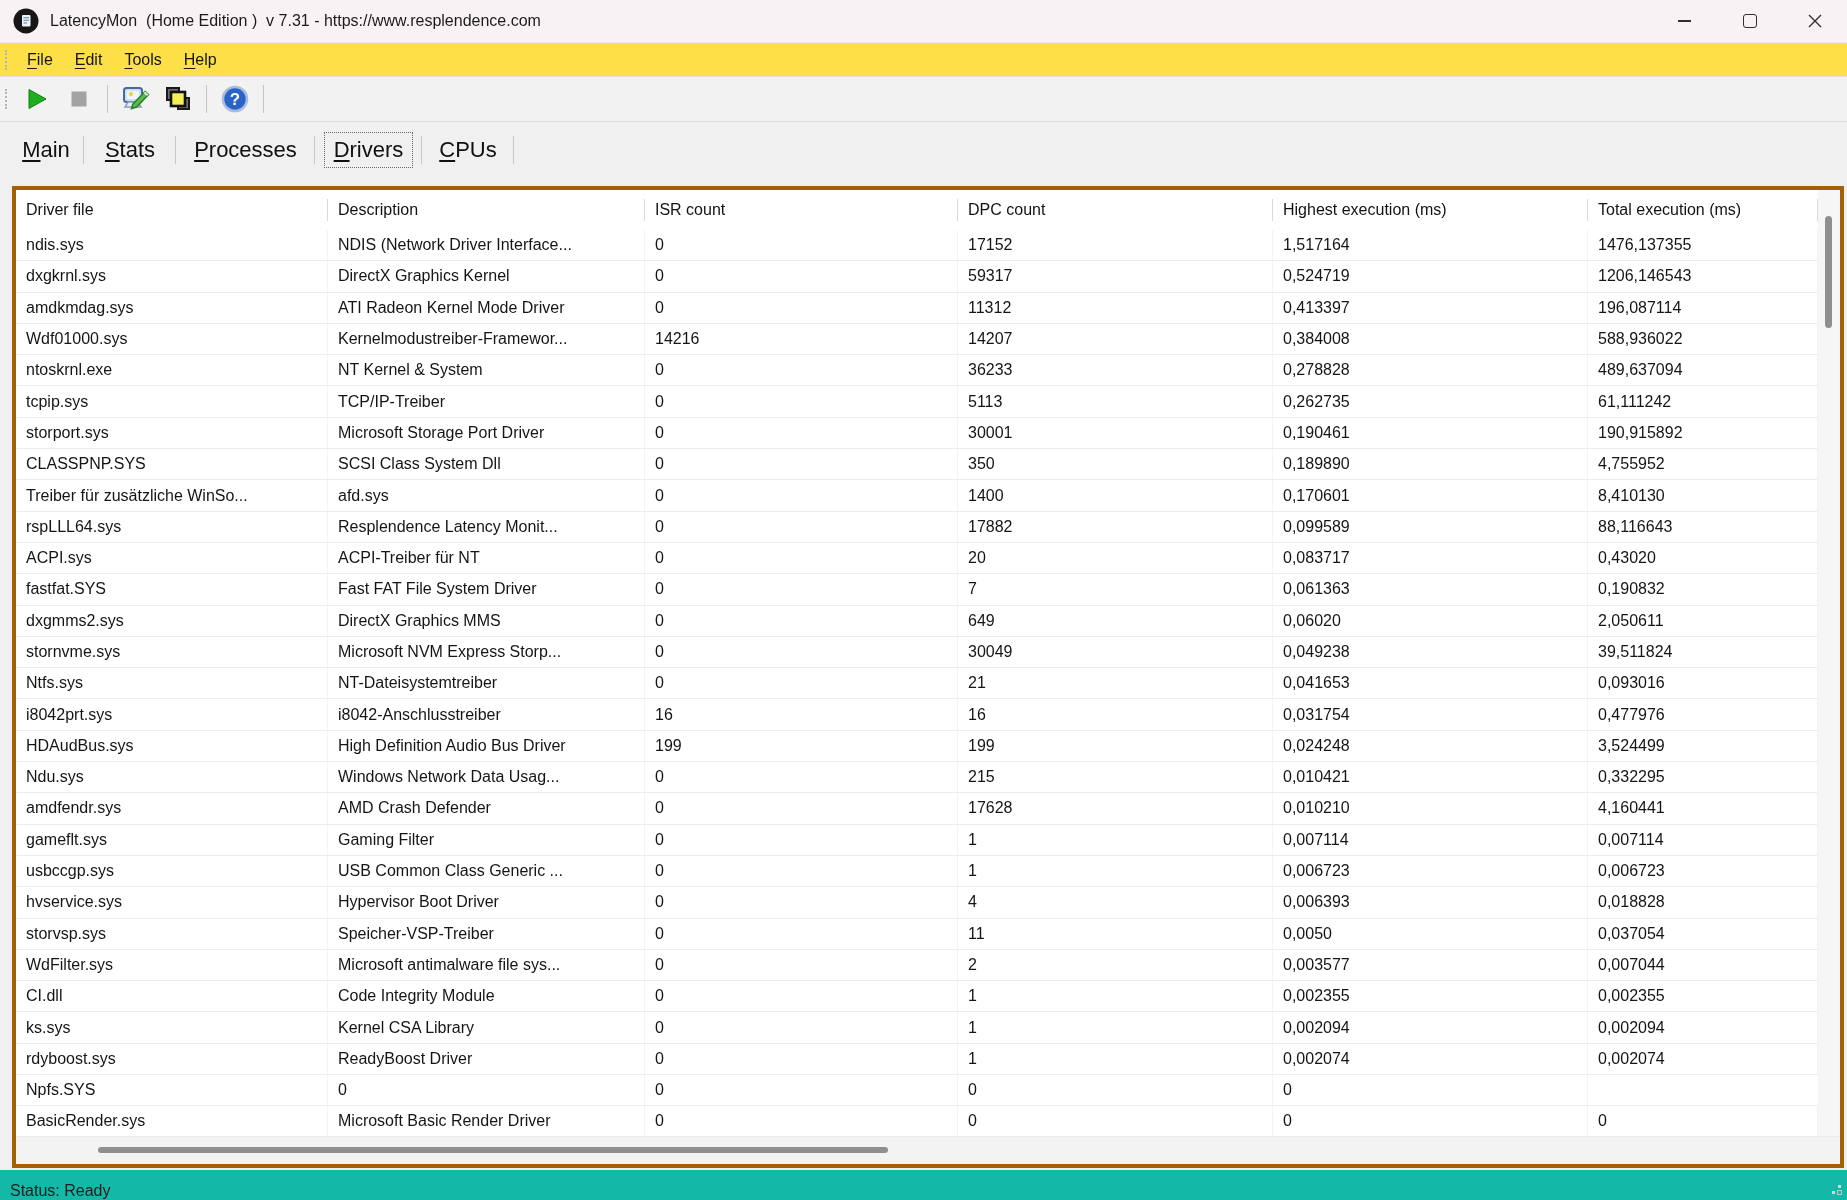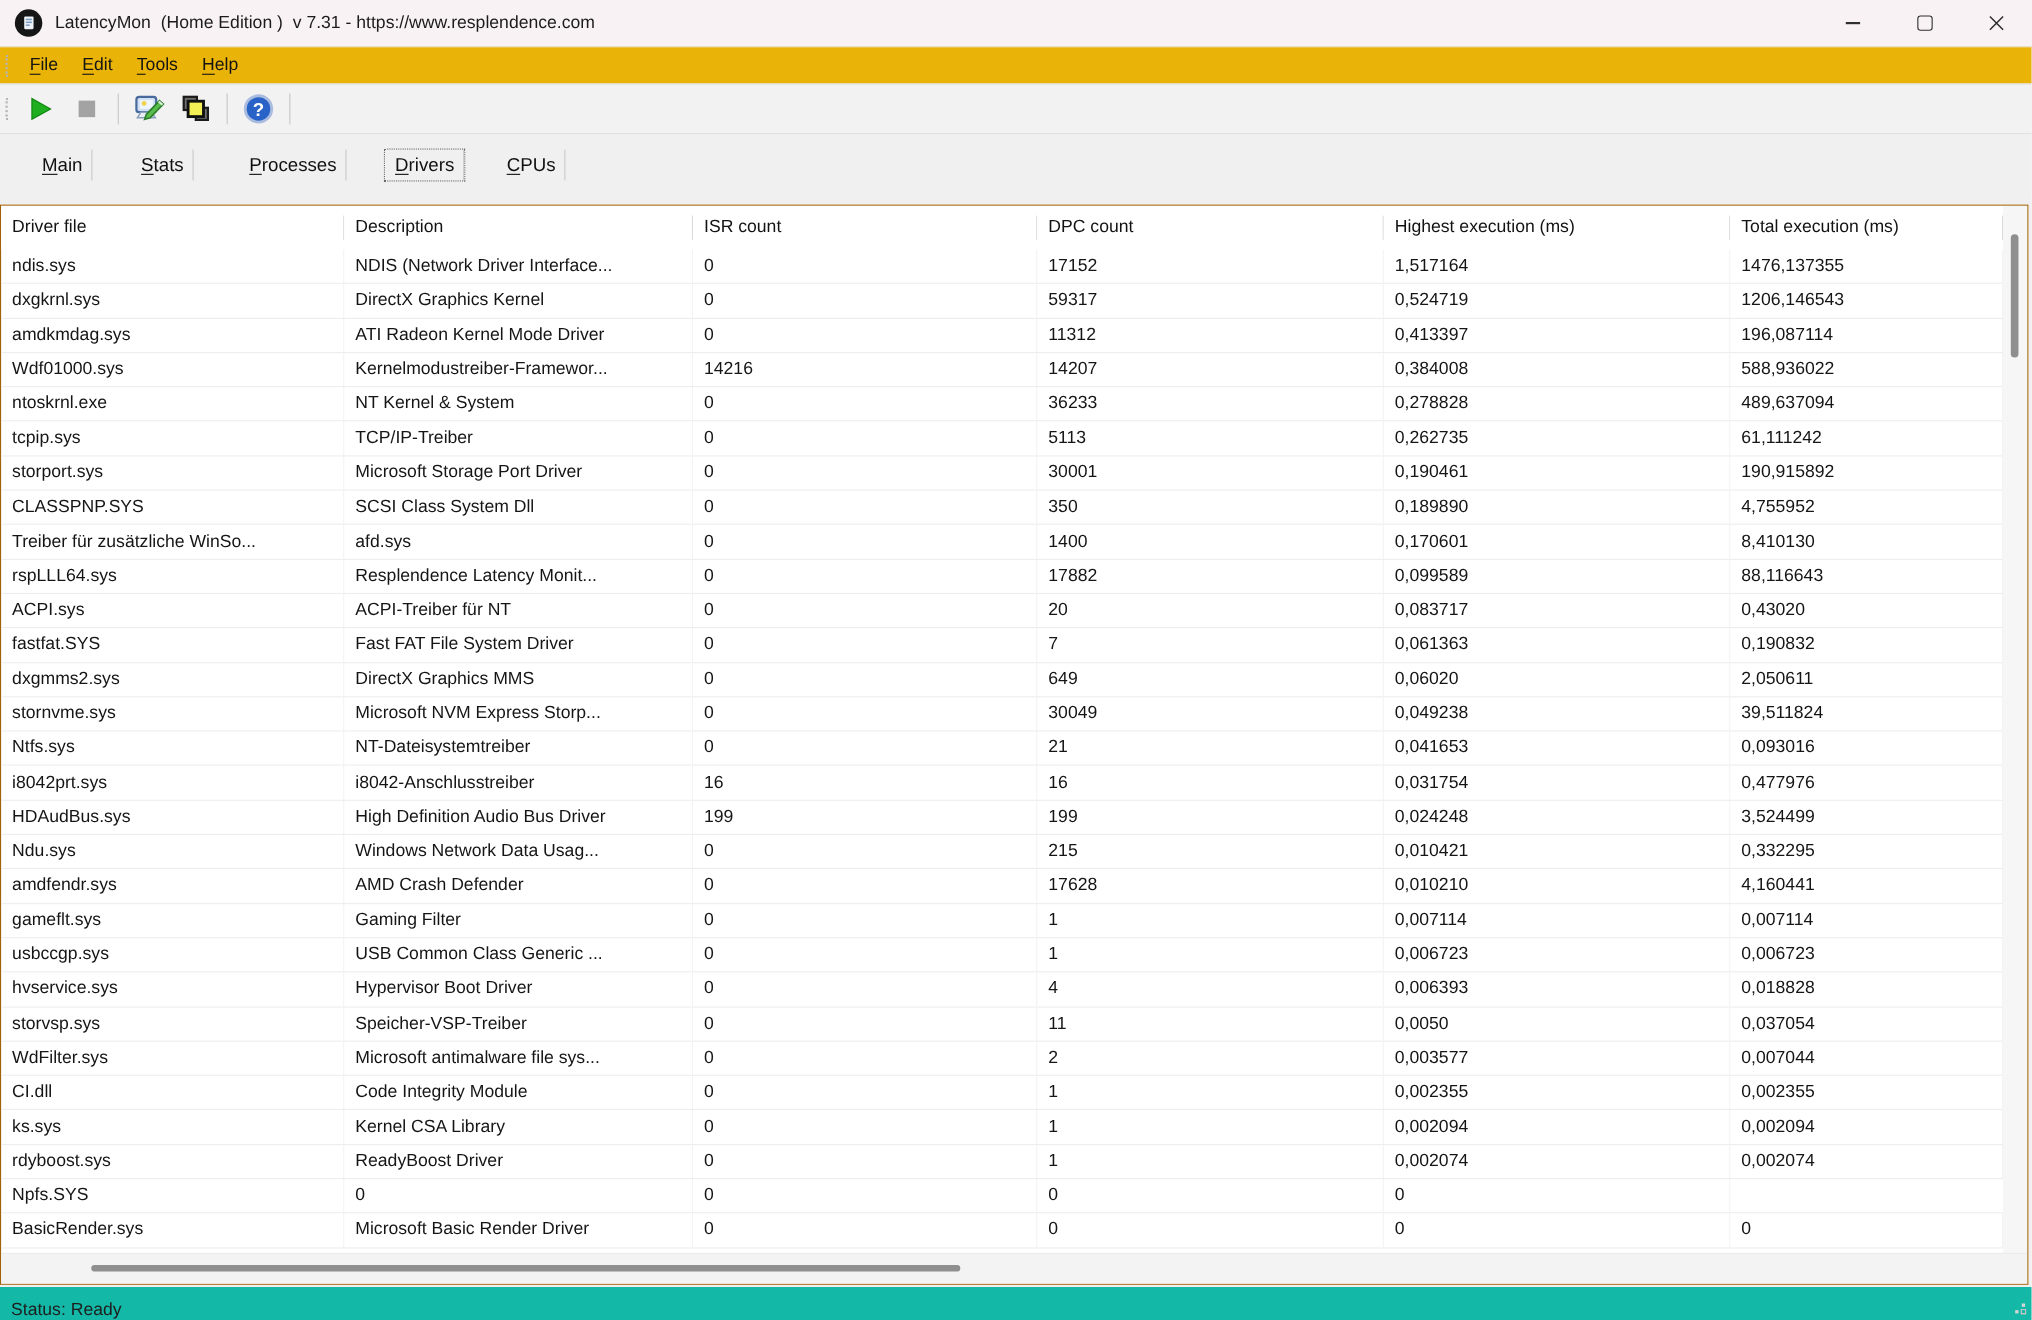--- a/index.html
+++ b/index.html
@@ -11,48 +11,48 @@
   
   .titlebar{position:absolute;top:0;left:0;right:0;height:42px;background:#f9f2f5;
     display:flex;align-items:center;padding-left:12px;box-sizing:border-box;justify-content:flex-end;}
   .app-icon{width:28px;height:28px;display:flex;}
   .title{margin-left:10px;font-size:16px;color:#1b1b1b;white-space:pre;}
   .win-controls{margin-left:auto;display:flex;height:100%;}
   .winbtn{width:65px;height:100%;display:flex;align-items:center;justify-content:center;cursor:default;}
   .glyph-min{width:13px;height:0;border-top:2px solid #2f2f2f;display:block;}
   .glyph-max{width:12px;height:12px;border:1.6px solid #2f2f2f;border-radius:3px;display:block;}
   
-  .menubar{position:absolute;top:42px;left:0;right:0;height:34px;background:#eab308;
+  .menubar{position:absolute;top:42px;left:0;right:0;height:34px;background:#fde047;
     border-top:1px solid #e9e9e9;display:flex;align-items:center;box-sizing:border-box;}
   .gripper{width:0;height:20px;border-left:2px dotted #b5b5b5;margin:0 9px 0 5px;}
   .menu-items{display:flex;align-items:center;}
   .menu-item{font-size:16px;color:#141414;margin:0 11px;cursor:default;}
   .menu-item u,.tab u{text-underline-offset:3px;}
   
   .toolbar{position:absolute;top:76px;left:0;right:0;height:46px;background:#f2f2f2;
     border-top:1px solid #e1e1e1;border-bottom:1px solid #dedede;
     display:flex;align-items:center;box-sizing:border-box;}
   .tool-btn{width:36px;height:36px;display:flex;align-items:center;justify-content:center;margin:0 3px;}
   .tool-sep{width:0;height:28px;border-left:1px solid #c6c6c6;margin:0 7px;}
   
   .tabbar{position:absolute;top:122px;left:0;right:0;height:56px;background:#f0f0f0;
     display:flex;align-items:center;padding-left:8px;box-sizing:border-box;}
-  .tab{height:100%;display:flex;align-items:center;justify-content:flex-end;
-    font-size:17px;color:#101010;position:relative;cursor:default;}
+  .tab{height:100%;display:flex;align-items:center;justify-content:center;
+    font-size:22px;color:#101010;position:relative;cursor:default;}
   .tab:nth-child(1){width:76px;}
   .tab:nth-child(2){width:92px;}
   .tab:nth-child(3){width:139px;}
   .tab:nth-child(4){width:107px;}
   .tab:nth-child(5){width:92px;}
   .tab::after{content:'';position:absolute;right:0;top:14px;bottom:14px;border-right:1px solid #c9c9c9;}
   .tab .label{padding:4px 9px;}
   .tab.selected .label{outline:1px dotted #686868;}
   
-  .table{position:absolute;left:0;right:3px;top:186px;height:982px;background:#fff;
-    border:1px solid #a16207;box-sizing:border-box;overflow:hidden;}
+  .table{position:absolute;left:12px;right:3px;top:186px;height:982px;background:#fff;
+    border:4px solid #a16207;box-sizing:border-box;overflow:hidden;}
   .thead,.tr{display:grid;grid-template-columns:312px 317px 313px 315px 315px minmax(0,1fr);}
   .thead{height:40px;margin-right:22px;background:#fff;}
   .th{position:relative;font-size:16px;color:#121212;display:flex;align-items:center;
     padding-left:10px;box-sizing:border-box;white-space:nowrap;overflow:hidden;cursor:default;}
   .th::after{content:'';position:absolute;right:0;top:9px;bottom:9px;border-right:1px solid #dadada;}
   .tbody{margin-right:22px;}
   .tr{height:31.3px;border-bottom:1px solid #ededed;box-sizing:border-box;}
   .td{font-size:16px;color:#151515;display:flex;align-items:center;padding-left:10px;
     box-sizing:border-box;white-space:nowrap;overflow:hidden;border-right:1px solid #f3f3f3;}
   

